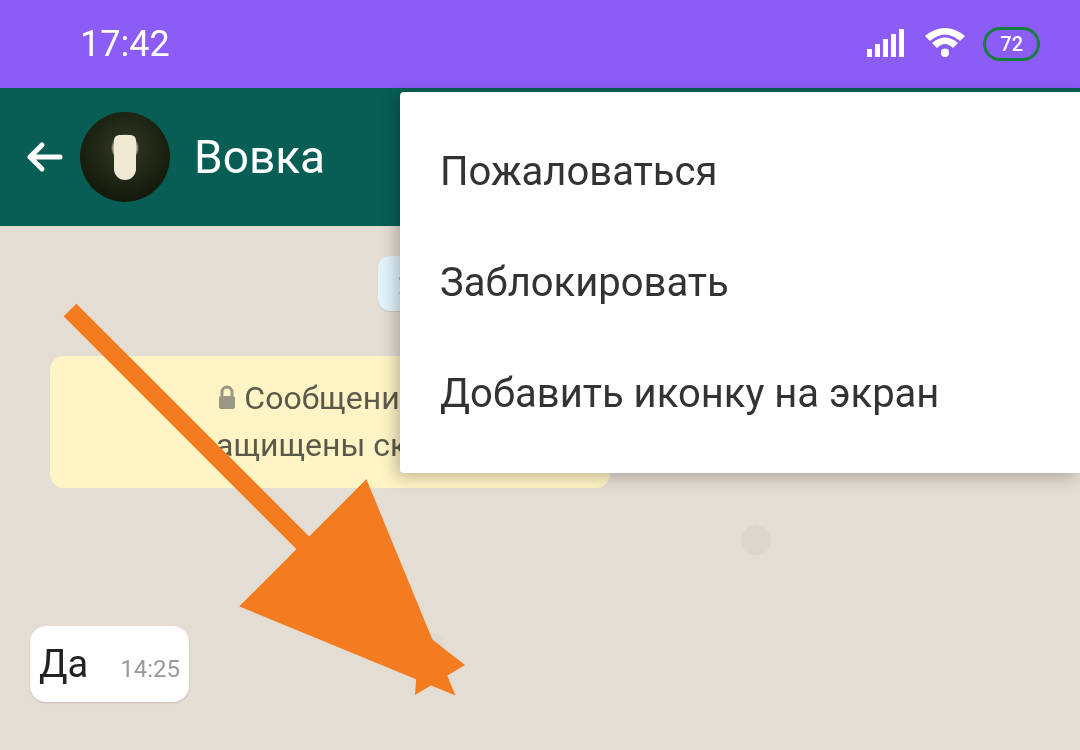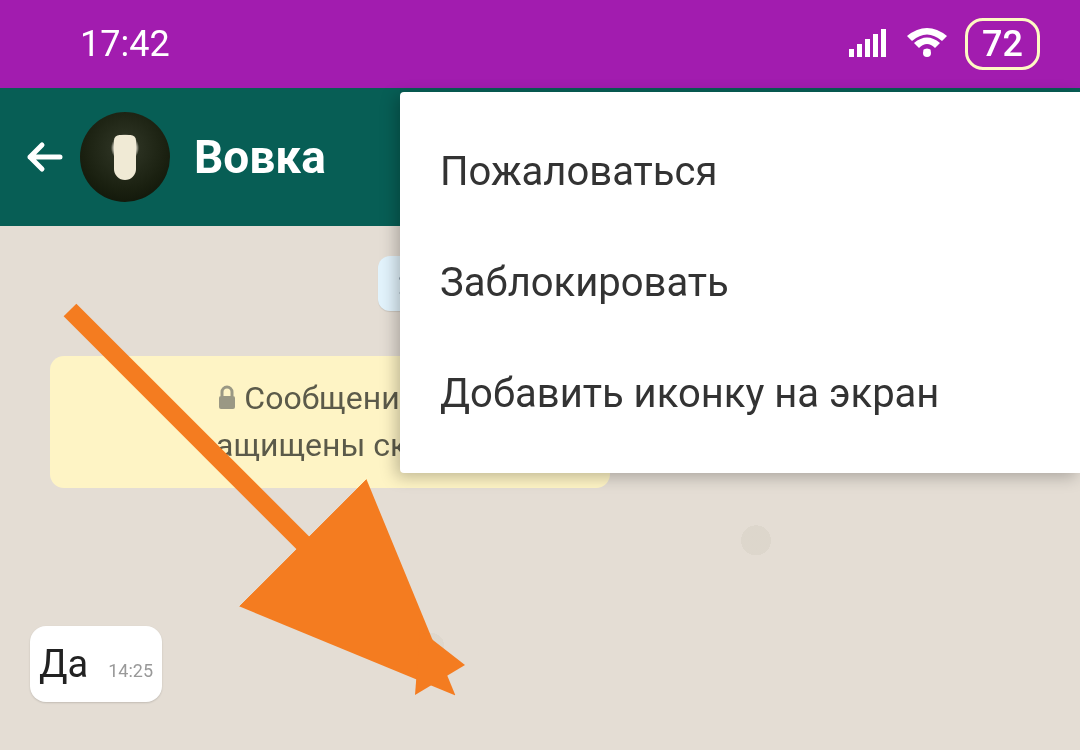--- a/index.html
+++ b/index.html
@@ -10,45 +10,45 @@
     }
     body {
       width: 1080px;
       height: 750px;
       overflow: hidden;
       position: relative;
       background: #e5ddd5;
     }
     .status-bar {
       height: 88px;
-      background: #a21caf;
+      background: #8b5cf6;
       display: flex;
       align-items: center;
       justify-content: space-between;
       padding: 0 40px;
       color: white;
     }
     .status-time {
       font-size: 36px;
       font-weight: 400;
       margin-left: 40px;
     }
     .status-icons {
       display: flex;
       align-items: center;
       gap: 16px;
     }
     .signal-icon svg, .wifi-icon svg {
       fill: white;
     }
     .battery-badge {
-      border: 3px solid #fef9c3;
+      border: 3px solid #15803d;
       border-radius: 18px;
       padding: 2px 14px;
-      font-size: 36px;
+      font-size: 20px;
       font-weight: 500;
     }
     .chat-header {
       height: 138px;
       background: #075e55;
       display: flex;
       align-items: center;
       padding: 0 20px;
       color: white;
     }
@@ -72,21 +72,21 @@
       position: absolute;
       top: 25%;
       left: 38%;
       width: 24%;
       height: 50%;
       background: #f0ead5;
       border-radius: 10px 10px 20px 20px;
     }
     .contact-name {
       font-size: 46px;
-      font-weight: 700;
+      font-weight: 400;
     }
     .chat-body {
       position: relative;
       height: 524px;
       background: #e4ddd4;
       background-image:
         radial-gradient(circle at 20% 30%, rgba(200,195,180,0.3) 10px, transparent 10px),
         radial-gradient(circle at 70% 60%, rgba(200,195,180,0.25) 15px, transparent 15px),
         radial-gradient(circle at 40% 80%, rgba(200,195,180,0.2) 12px, transparent 12px);
       padding: 20px;
@@ -131,22 +131,23 @@
       box-shadow: 0 1px 2px rgba(0,0,0,0.15);
       display: flex;
       align-items: baseline;
       gap: 20px;
     }
     .message-text {
       font-size: 38px;
       color: #222;
     }
     .message-time {
-      font-size: 18px;
+      font-size: 24px;
       color: #999;
+      margin-left: 12px;
     }
     .dropdown-menu {
       position: absolute;
       top: 92px;
       right: 0;
       width: 680px;
       background: white;
       box-shadow: -4px 4px 16px rgba(0,0,0,0.25);
       border-radius: 4px 0 0 4px;
       padding: 24px 0;

